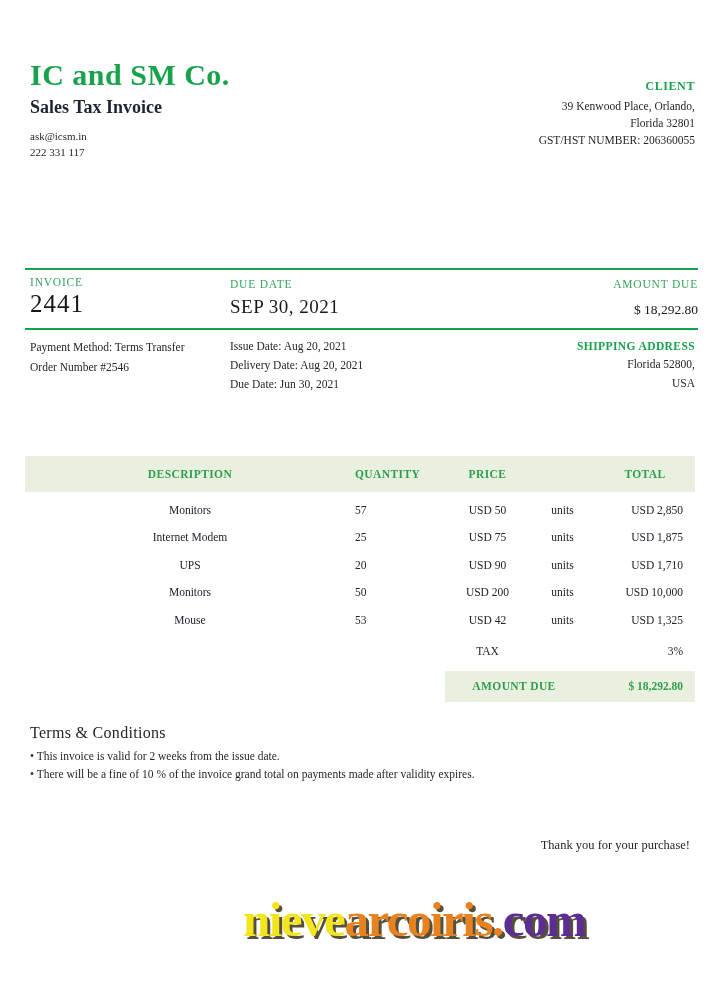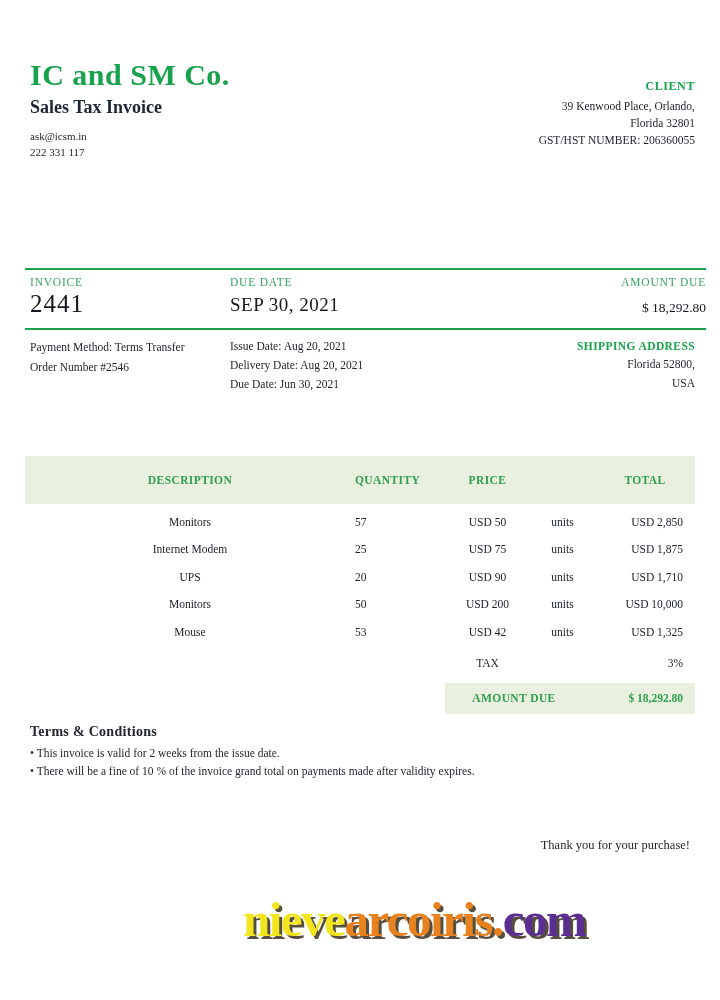--- a/index.html
+++ b/index.html
@@ -14,23 +14,23 @@
   .company-block { position:absolute; left:30px; top:58px; }
   .company-name { font-size:30px; font-weight:bold; color:#18a24c; letter-spacing:0.5px; }
   .doc-type { font-size:18px; font-weight:bold; color:#1e2535; margin-top:5px; }
   .contact { margin-top:11px; font-size:11px; line-height:1.45; color:#23262e; }
 
   .client-block { position:absolute; right:25px; top:78px; text-align:right; font-size:11.5px; line-height:1.45; color:#23262e; }
   .client-label { color:#18a24c; font-weight:bold; font-size:12px; letter-spacing:0.6px; margin-bottom:3px; }
 
   
   .summary {
-    position:absolute; left:25px; right:14px; top:268px;
+    position:absolute; left:25px; right:22px; top:268px;
     border-top:2px solid #18a24c; border-bottom:2px solid #18a24c;
-    padding:6px 0 10px 0; display:flex; align-items:flex-start;
+    padding:6px 0 10px 0; display:flex; align-items:flex-end;
   }
   .sum-col1 { width:205px; padding-left:5px; }
   .sum-col2 { flex:1; }
   .sum-col3 { width:210px; text-align:right; }
   .sum-label { font-size:11.5px; color:#33a35c; letter-spacing:0.8px; }
   .sum-invoice-no { font-size:25px; color:#16181f; letter-spacing:1px; margin-top:2px; }
   .sum-due-date { font-size:19px; color:#16181f; margin-top:6px; letter-spacing:0.5px; }
   .sum-amount { font-size:13.5px; color:#16181f; margin-top:12px; }
 
   
@@ -41,36 +41,36 @@
   .shipping-label { color:#18a24c; font-weight:bold; letter-spacing:0.4px; }
 
   
   .items { position:absolute; left:25px; right:25px; top:456px; font-size:11.5px; }
   .tr { display:flex; align-items:center; }
   .c-desc  { width:330px; text-align:center; }
   .c-qty   { width:90px;  text-align:left; }
   .c-price { width:85px;  text-align:center; }
   .c-unit  { width:65px;  text-align:center; }
   .c-total { width:100px; text-align:right; padding-right:12px; }
-  .thead { background:#eaf0df; height:48px; color:#2f9e4f; font-weight:bold; letter-spacing:0.4px; }
+  .thead { background:#eaf0df; height:36px; color:#2f9e4f; font-weight:bold; letter-spacing:0.4px; }
   .thead .c-total { text-align:center; padding-right:0; }
   .tbody .tr { height:27.5px; }
   .tbody .tr:first-child { margin-top:4px; }
   .tax-row { height:30px; margin-top:2px; }
   .amount-row { margin-top:5px; height:31px; }
   .amount-band {
     margin-left:420px; background:#eaf0df; height:31px; display:flex; align-items:center;
     flex:1;
   }
   .amount-band .ad-label { width:138px; text-align:center; color:#2f9e4f; font-weight:bold; letter-spacing:0.4px; }
   .amount-band .ad-value { flex:1; text-align:right; padding-right:12px; color:#2f9e4f; font-weight:bold; }
 
   
   .terms { position:absolute; left:30px; top:721px; font-size:11.5px; line-height:1.55; color:#23262e; }
-  .terms-title { font-weight:bold; font-size:14px; letter-spacing:0.3px; margin-bottom:2px; }
+  .terms-title { font-weight:normal; font-size:16px; letter-spacing:0.3px; margin-bottom:2px; }
 
   
   .thanks { position:absolute; right:30px; top:838px; font-size:12.5px; color:#23262e; }
   .brand {
     position:absolute; left:243px; top:891px;
     font-family:Liberation Serif, serif; font-weight:bold;
     font-size:49px; letter-spacing:-1.5px; white-space:nowrap;
     text-shadow:3px 3px 0 rgba(58,48,28,0.85);
   }
   .brand .p1 { color:#f2e51e; }

